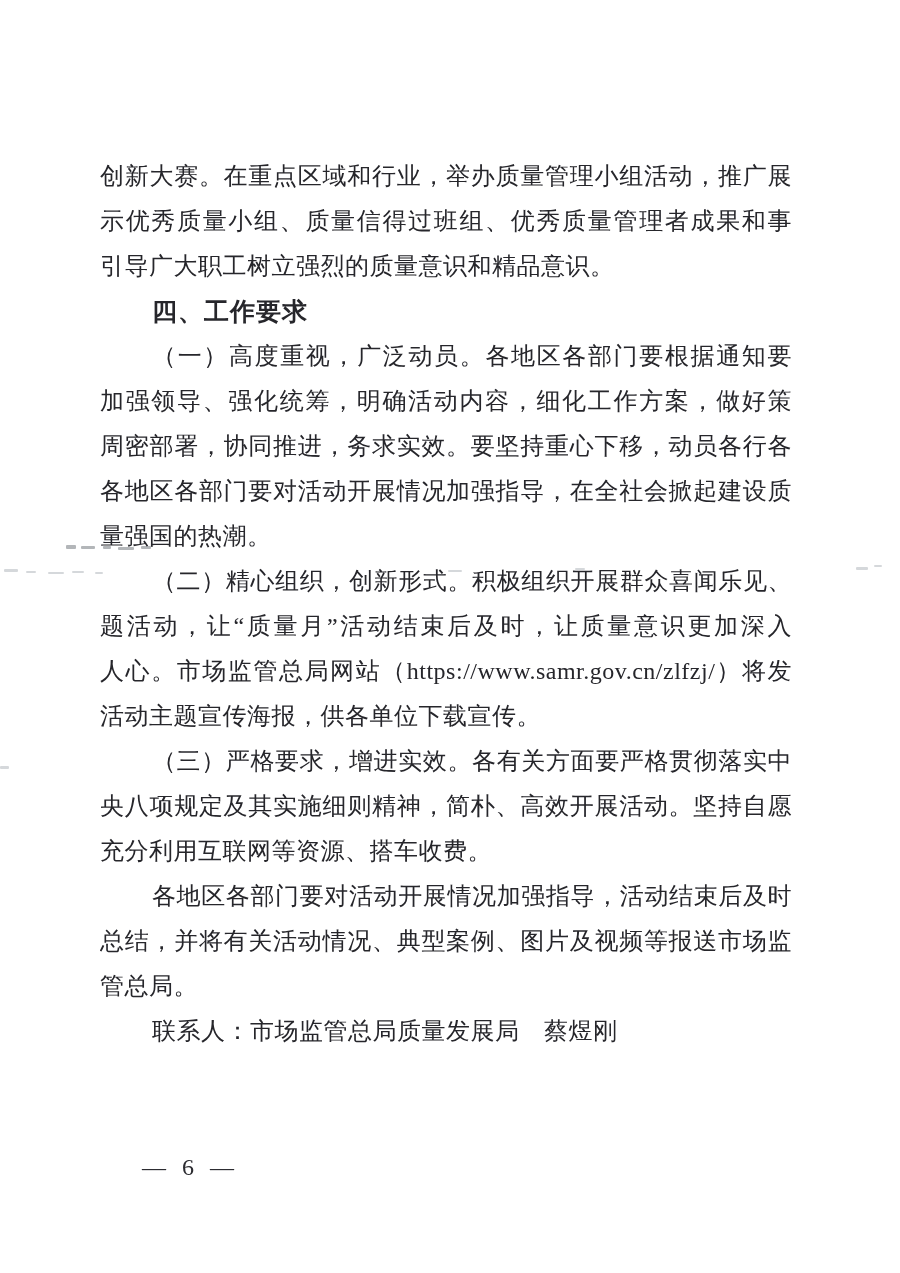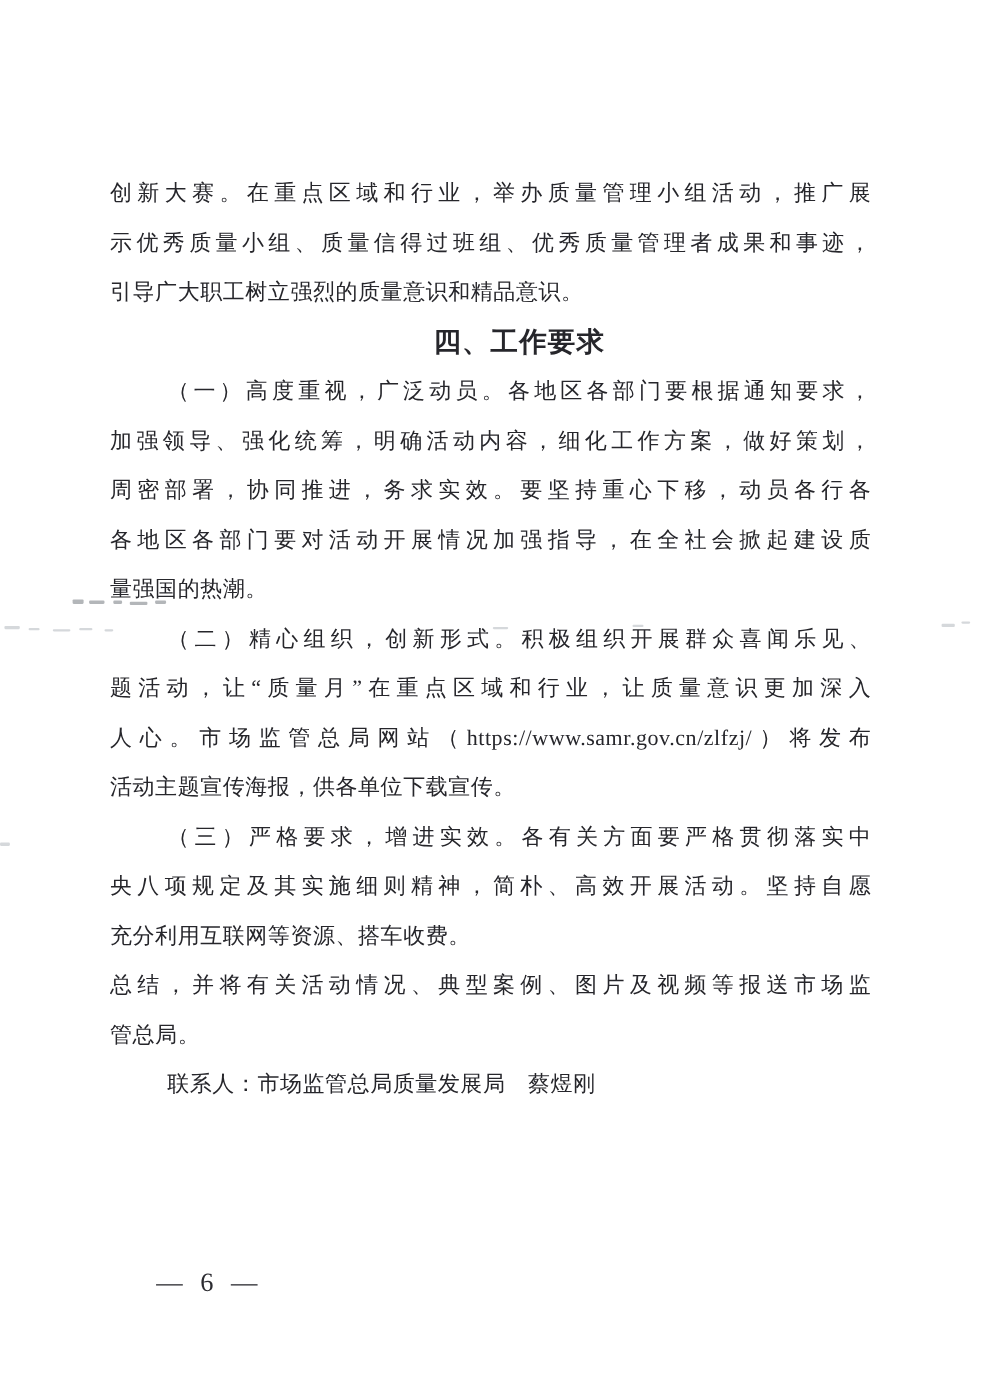--- a/index.html
+++ b/index.html
@@ -14,39 +14,38 @@
   }
   .content {
     position: absolute;
     left: 100px;
     top: 154px;
     width: 692px;
   }
   .line {
     height: 45px;
     line-height: 45px;
-    font-size: 20px;
+    font-size: 24px;
     letter-spacing: 0.5px;
     overflow: hidden;
     white-space: nowrap;
     text-align: left;
   }
   .line.j {
     white-space: normal;
     text-align: justify;
     text-align-last: justify;
     text-justify: inter-character;
   }
   .line.indent { text-indent: 52px; }
   .line.heading {
     font-family: "Liberation Sans", "DejaVu Sans", sans-serif;
     font-weight: 700;
     font-size: 25px;
     letter-spacing: 1px;
-    text-align: center;
   }
   .footer {
     position: absolute;
     left: 142px;
     top: 1150px;
     height: 34px;
     line-height: 34px;
     font-size: 24px;
     letter-spacing: 5px;
     color: #2c2c31;
@@ -65,26 +64,27 @@
     <div class="line j">创新大赛。在重点区域和行业，举办质量管理小组活动，推广展</div>
     <div class="line j">示优秀质量小组、质量信得过班组、优秀质量管理者成果和事迹，</div>
     <div class="line">引导广大职工树立强烈的质量意识和精品意识。</div>
     <div class="line heading indent">四、工作要求</div>
     <div class="line j indent">（一）高度重视，广泛动员。各地区各部门要根据通知要求，</div>
     <div class="line j">加强领导、强化统筹，明确活动内容，细化工作方案，做好策划，</div>
     <div class="line j">周密部署，协同推进，务求实效。要坚持重心下移，动员各行各</div>
     <div class="line j">各地区各部门要对活动开展情况加强指导，在全社会掀起建设质</div>
     <div class="line">量强国的热潮。</div>
     <div class="line j indent">（二）精心组织，创新形式。积极组织开展群众喜闻乐见、</div>
-    <div class="line j">题活动，让“质量月”在重点区域和行业，让质量意识更加深入</div>
+    <div class="line j">题活动，让“质量月”活动结束后及时，让质量意识更加深入</div>
     <div class="line j">人心。市场监管总局网站（https://www.samr.gov.cn/zlfzj/）将发布</div>
     <div class="line">活动主题宣传海报，供各单位下载宣传。</div>
     <div class="line j indent">（三）严格要求，增进实效。各有关方面要严格贯彻落实中</div>
     <div class="line j">央八项规定及其实施细则精神，简朴、高效开展活动。坚持自愿</div>
     <div class="line">充分利用互联网等资源、搭车收费。</div>
+    <div class="line j indent">各地区各部门要对活动开展情况加强指导，活动结束后及时</div>
     <div class="line j">总结，并将有关活动情况、典型案例、图片及视频等报送市场监</div>
     <div class="line">管总局。</div>
     <div class="line indent">联系人：市场监管总局质量发展局　蔡煜刚</div>
   </div>
 
   <div class="footer">— 6 —</div>
 
   <div class="speck dark" style="left:66px;  top:545px; width:10px; height:4px;"></div>
   <div class="speck dark" style="left:81px;  top:546px; width:14px; height:3px;"></div>
   <div class="speck dark" style="left:103px; top:546px; width:8px;  height:3px;"></div>

